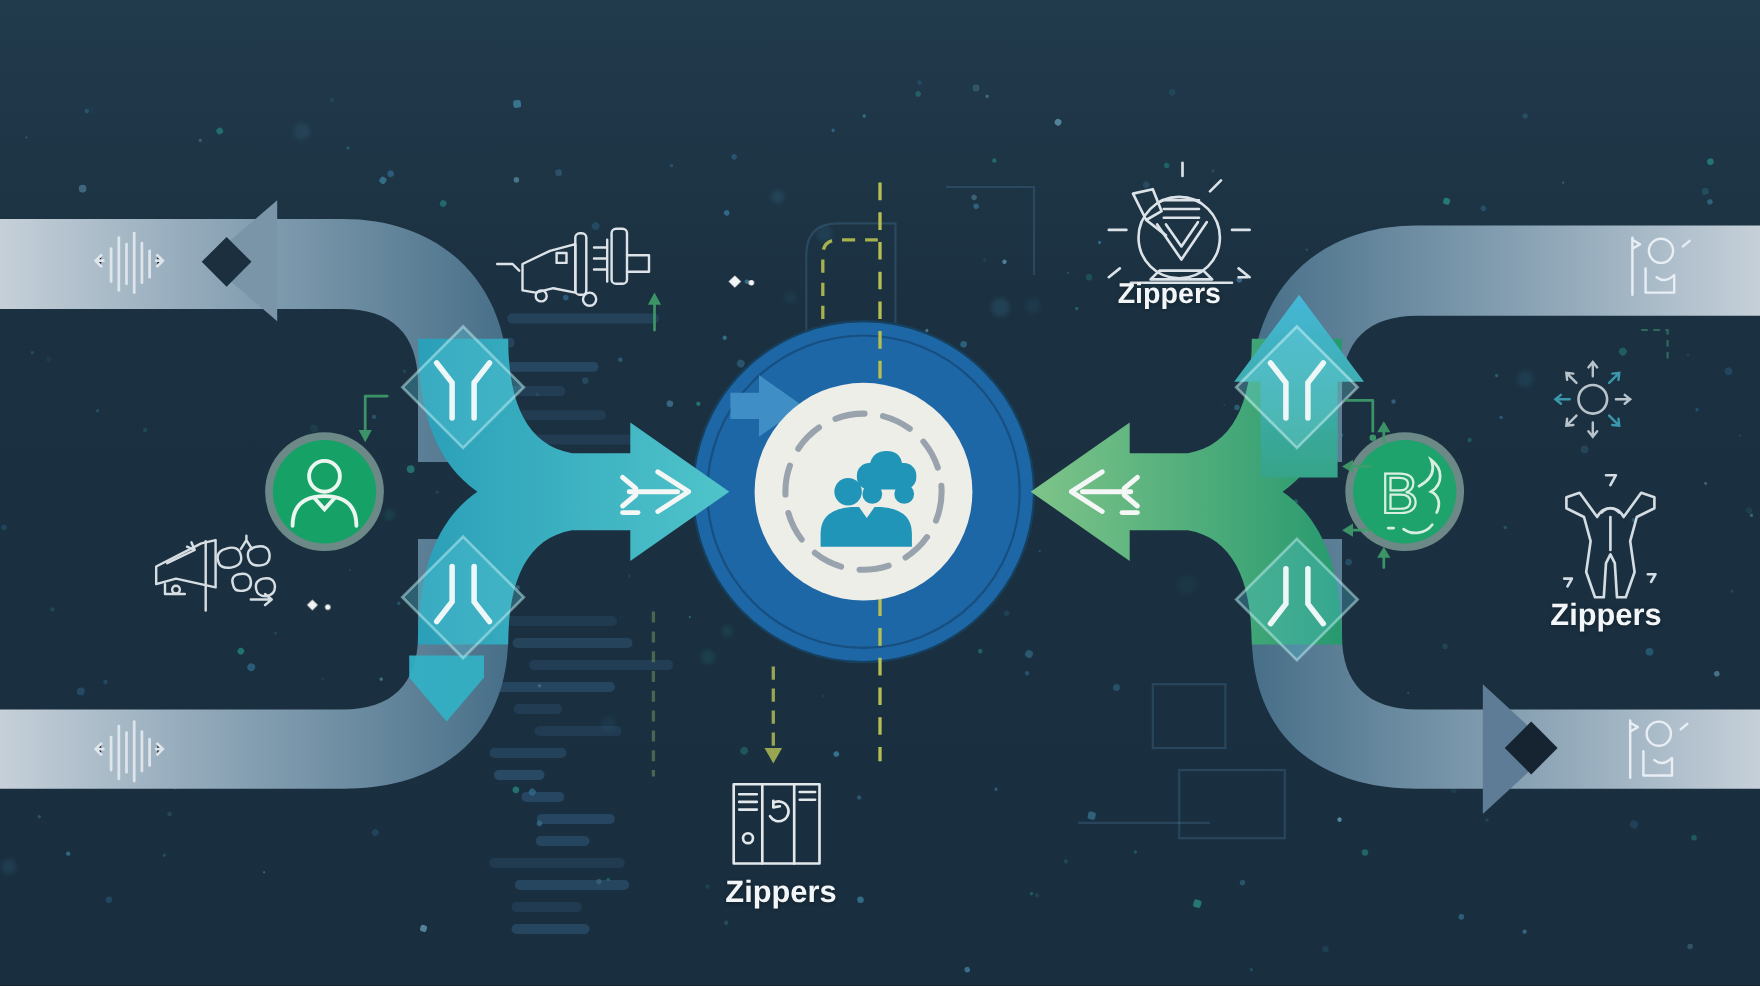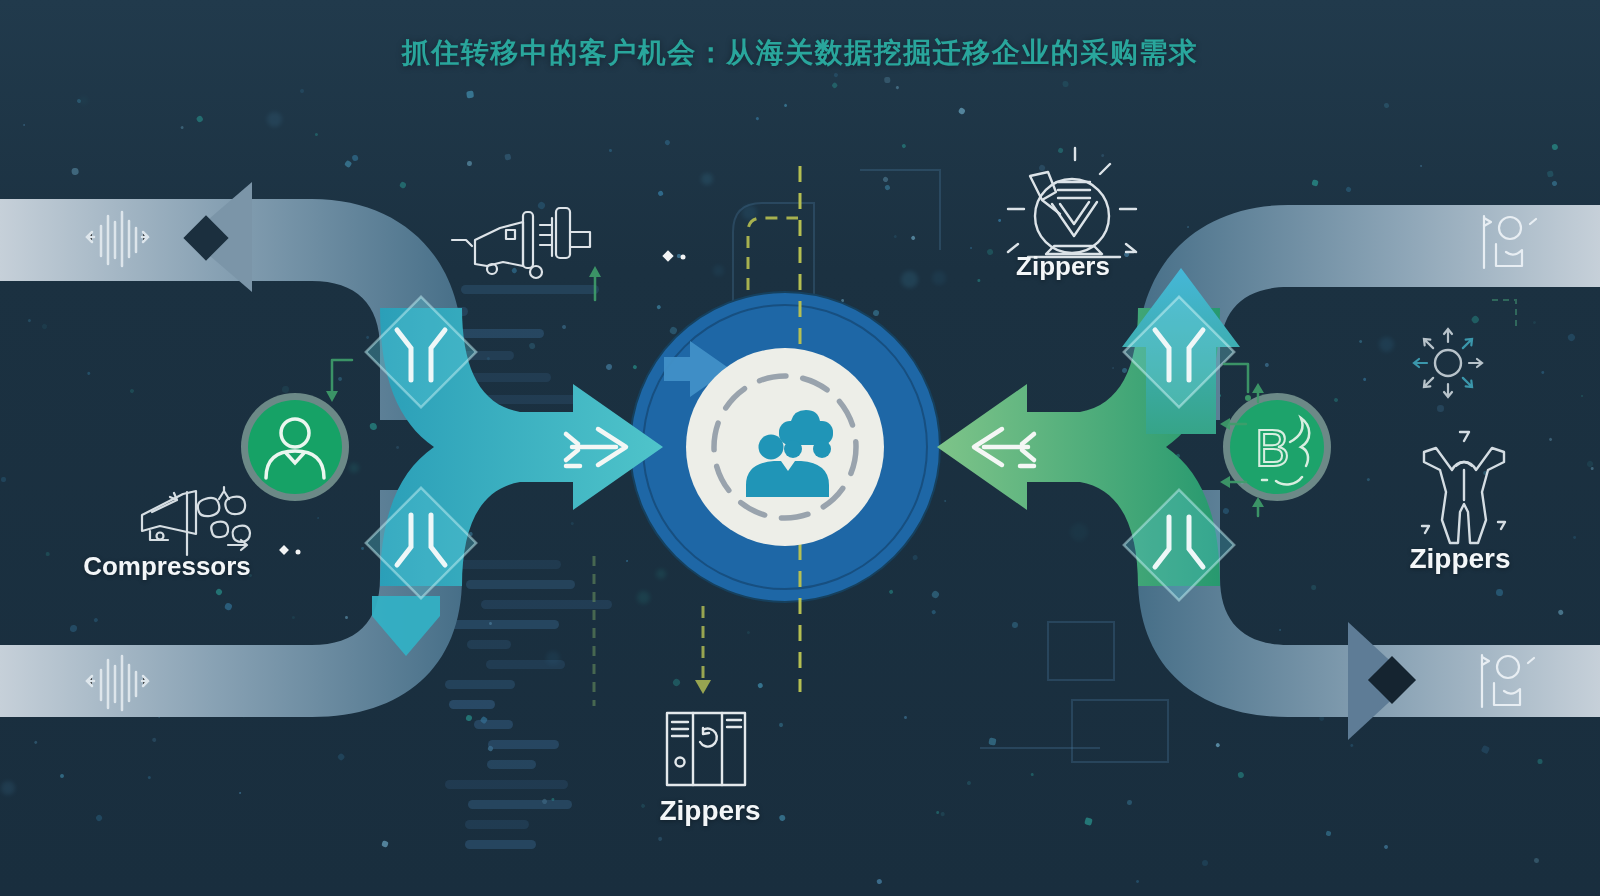--- a/index.html
+++ b/index.html
@@ -550,18 +550,16 @@
     </g>
 
     <g fill="#ffffff" opacity="0.95">
       <rect x="-4" y="-4" width="8" height="8" transform="translate(668,256) rotate(45)"></rect>
         <circle cx="683" cy="257" r="2.5"></circle>
       <rect x="-3.5" y="-3.5" width="7" height="7" transform="translate(284,550) rotate(45)"></rect>
         <circle cx="298" cy="552" r="2.5"></circle>
     </g>
   </svg>
 
-  <div id="title">抓住转移中的客户机会：从海关数据挖掘迁移企业的采购需求</div>
-  <div class="lbl" id="lbl-compressors">Compressors</div>
   <div class="lbl" id="lbl-akhale">Zippers</div>
   <div class="lbl" id="lbl-zippers-right">Zippers</div>
   <div class="lbl" id="lbl-zippers-bottom">Zippers</div>
 </div>
 
 </body></html>

